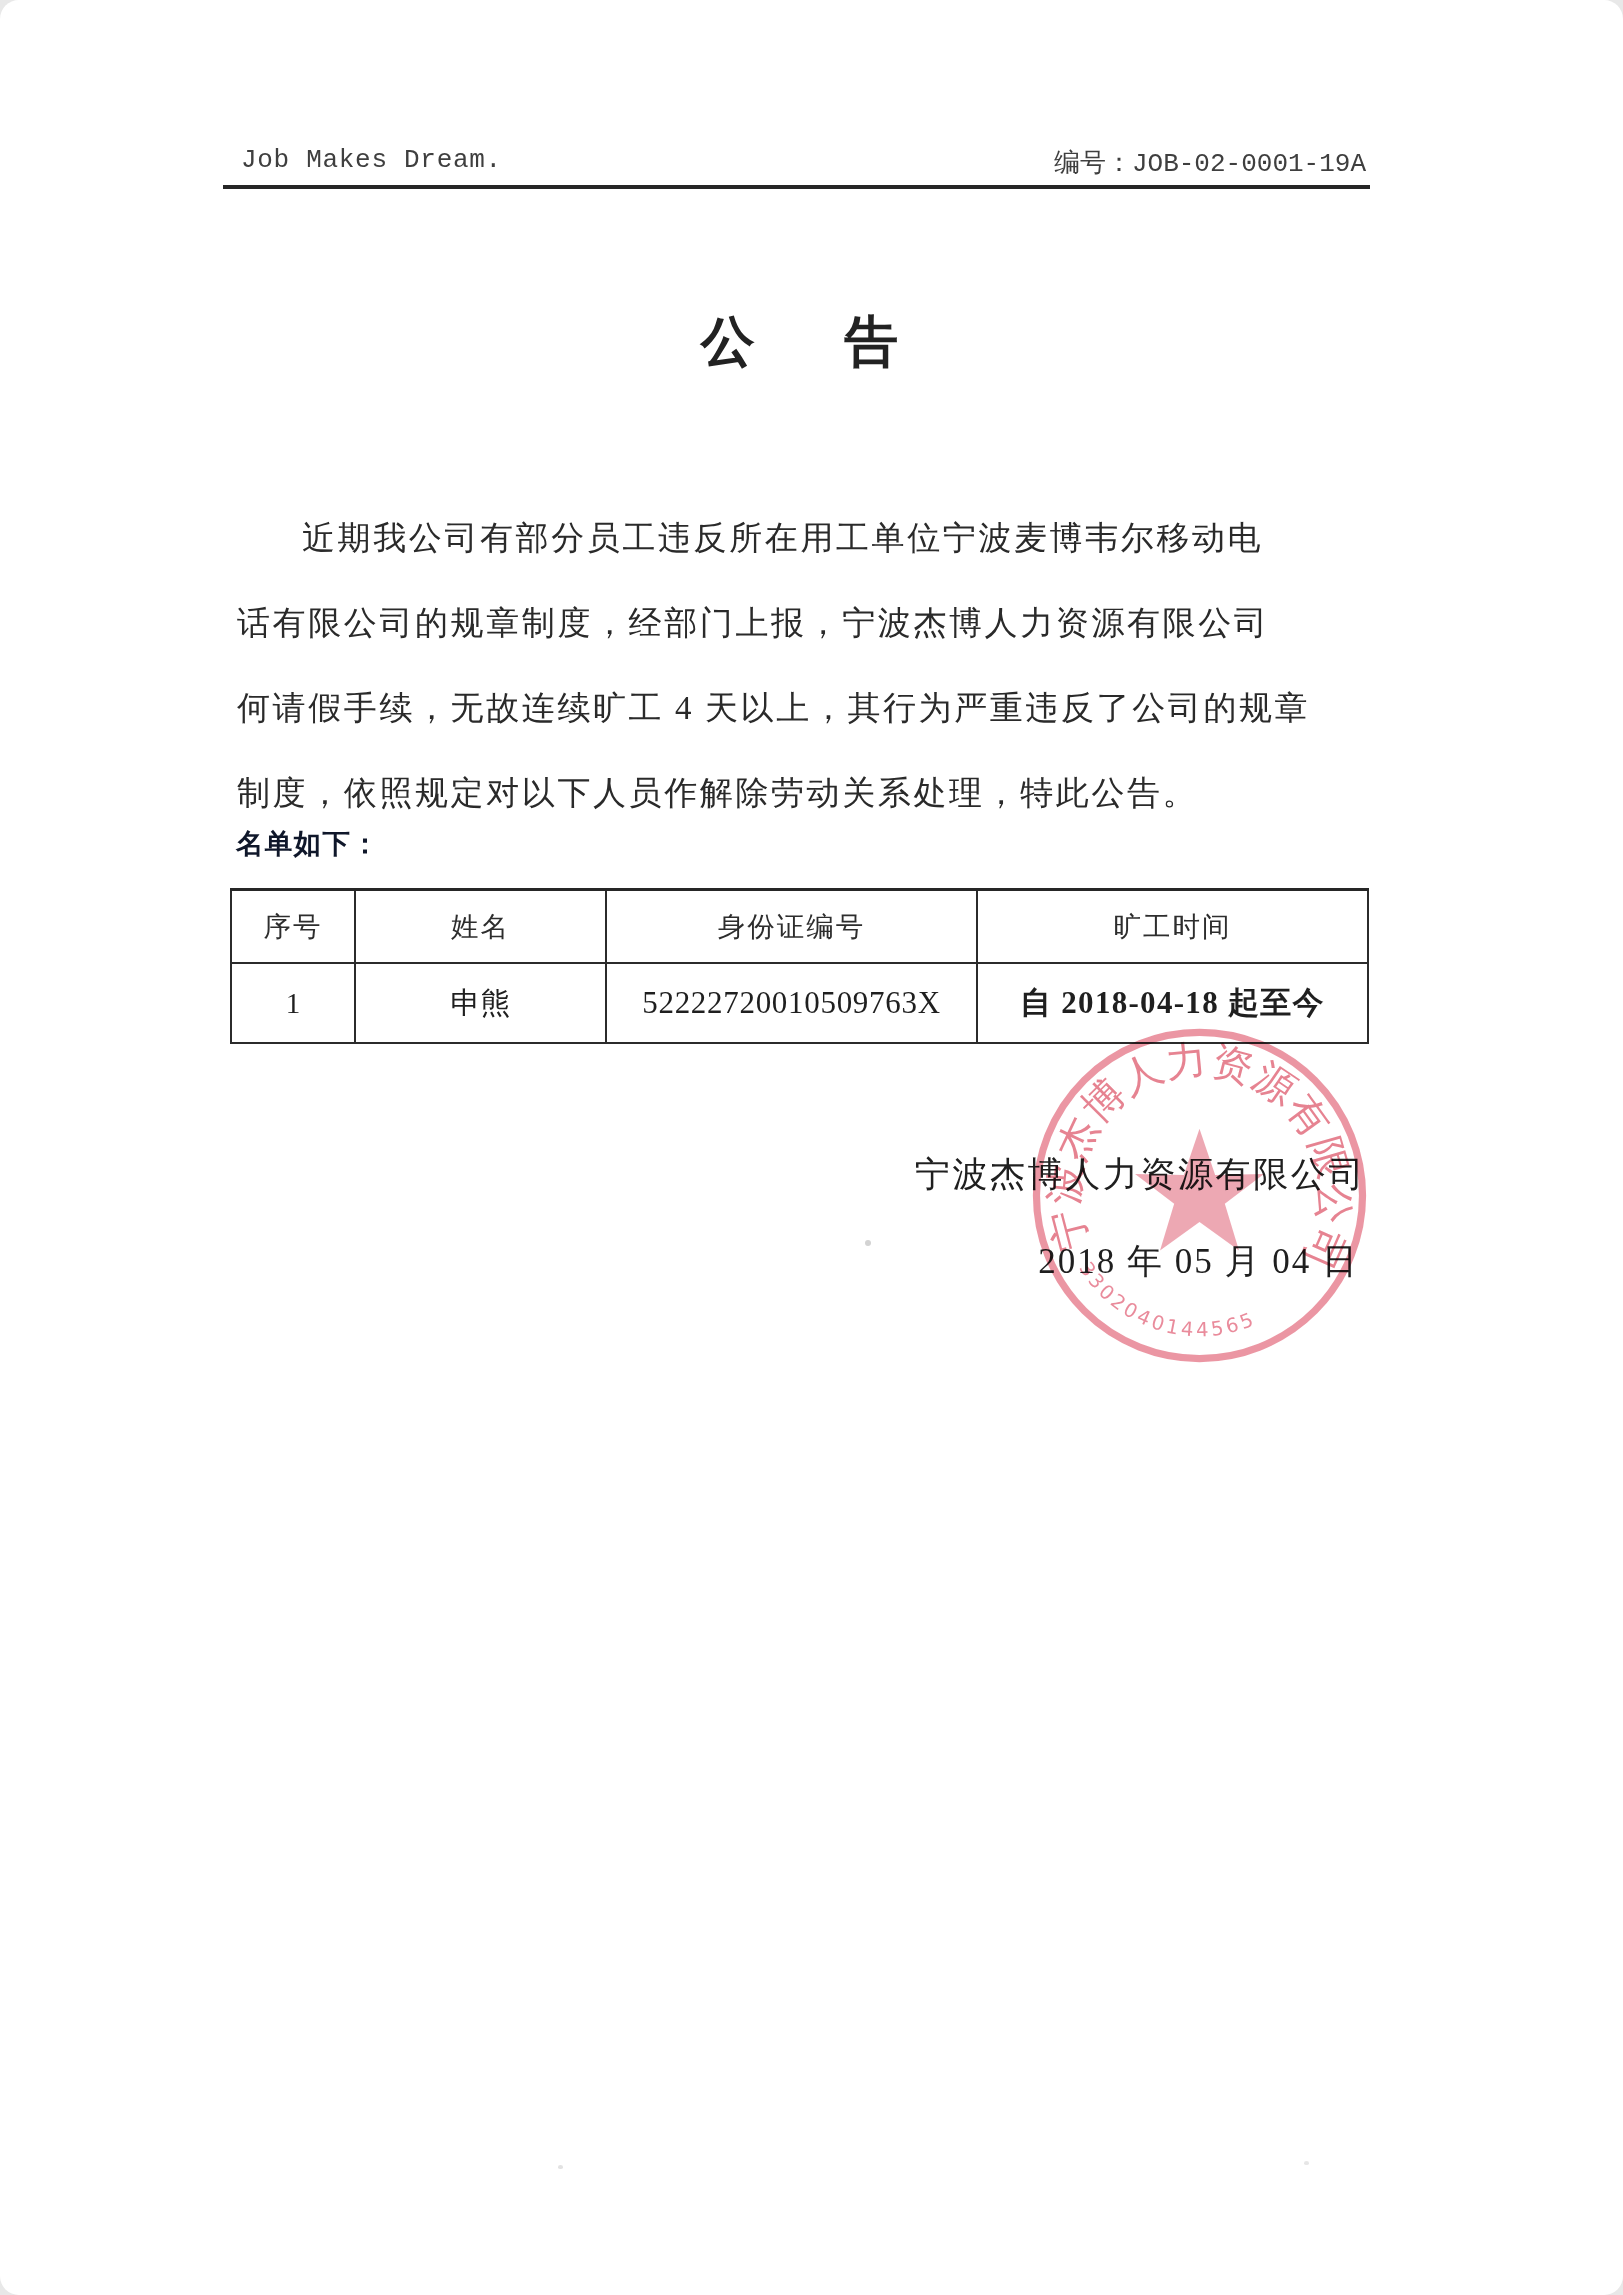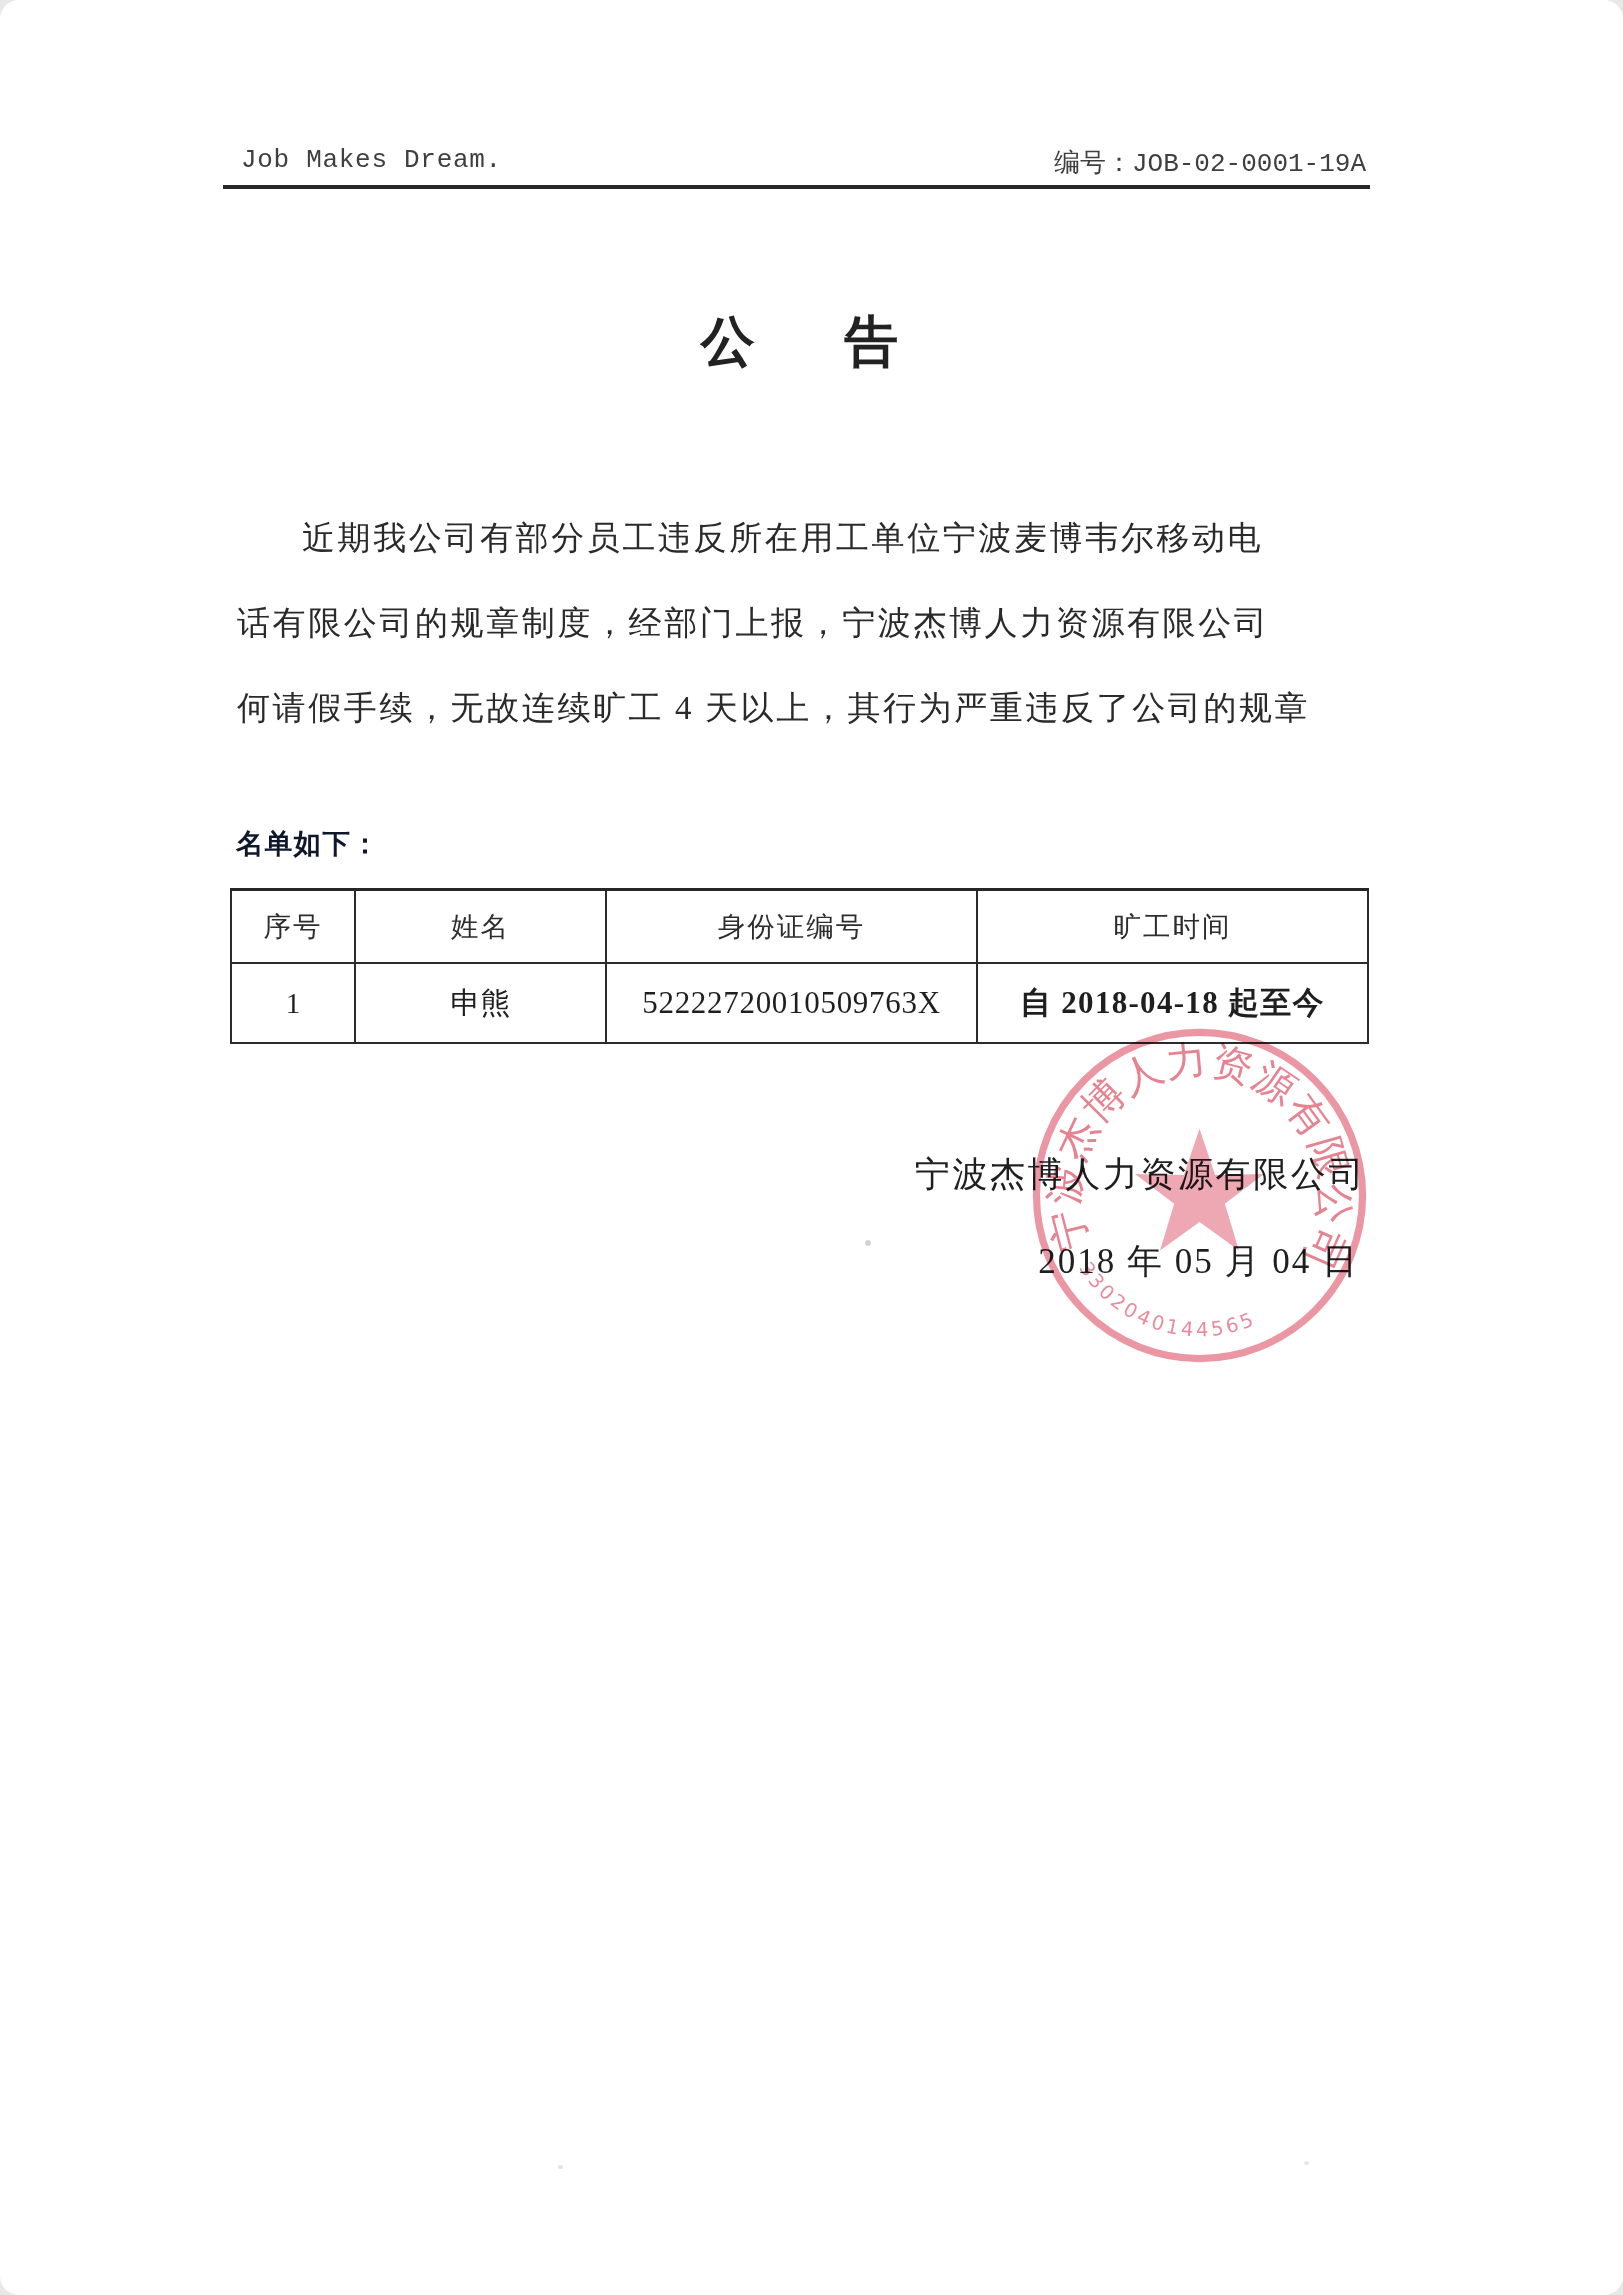--- a/index.html
+++ b/index.html
@@ -110,20 +110,21 @@
   <div class="hdr-left">Job Makes Dream.</div>
   <div class="hdr-right">编号：JOB-02-0001-19A</div>
   <div class="hdr-rule"></div>
 
   <div class="doc-title">公 告</div>
 
   <div class="body-block">
     <div class="body-line first">近期我公司有部分员工违反所在用工单位宁波麦博韦尔移动电</div>
     <div class="body-line">话有限公司的规章制度，经部门上报，宁波杰博人力资源有限公司</div>
     <div class="body-line">何请假手续，无故连续旷工 4 天以上，其行为严重违反了公司的规章</div>
+    <div class="body-line">制度，依照规定对以下人员作解除劳动关系处理，特此公告。</div>
   </div>
 
   <div class="list-label">名单如下：</div>
 
   <table class="roster">
     <colgroup>
       <col style="width:10.9%">
       <col style="width:22.1%">
       <col style="width:32.6%">
       <col style="width:34.4%">

